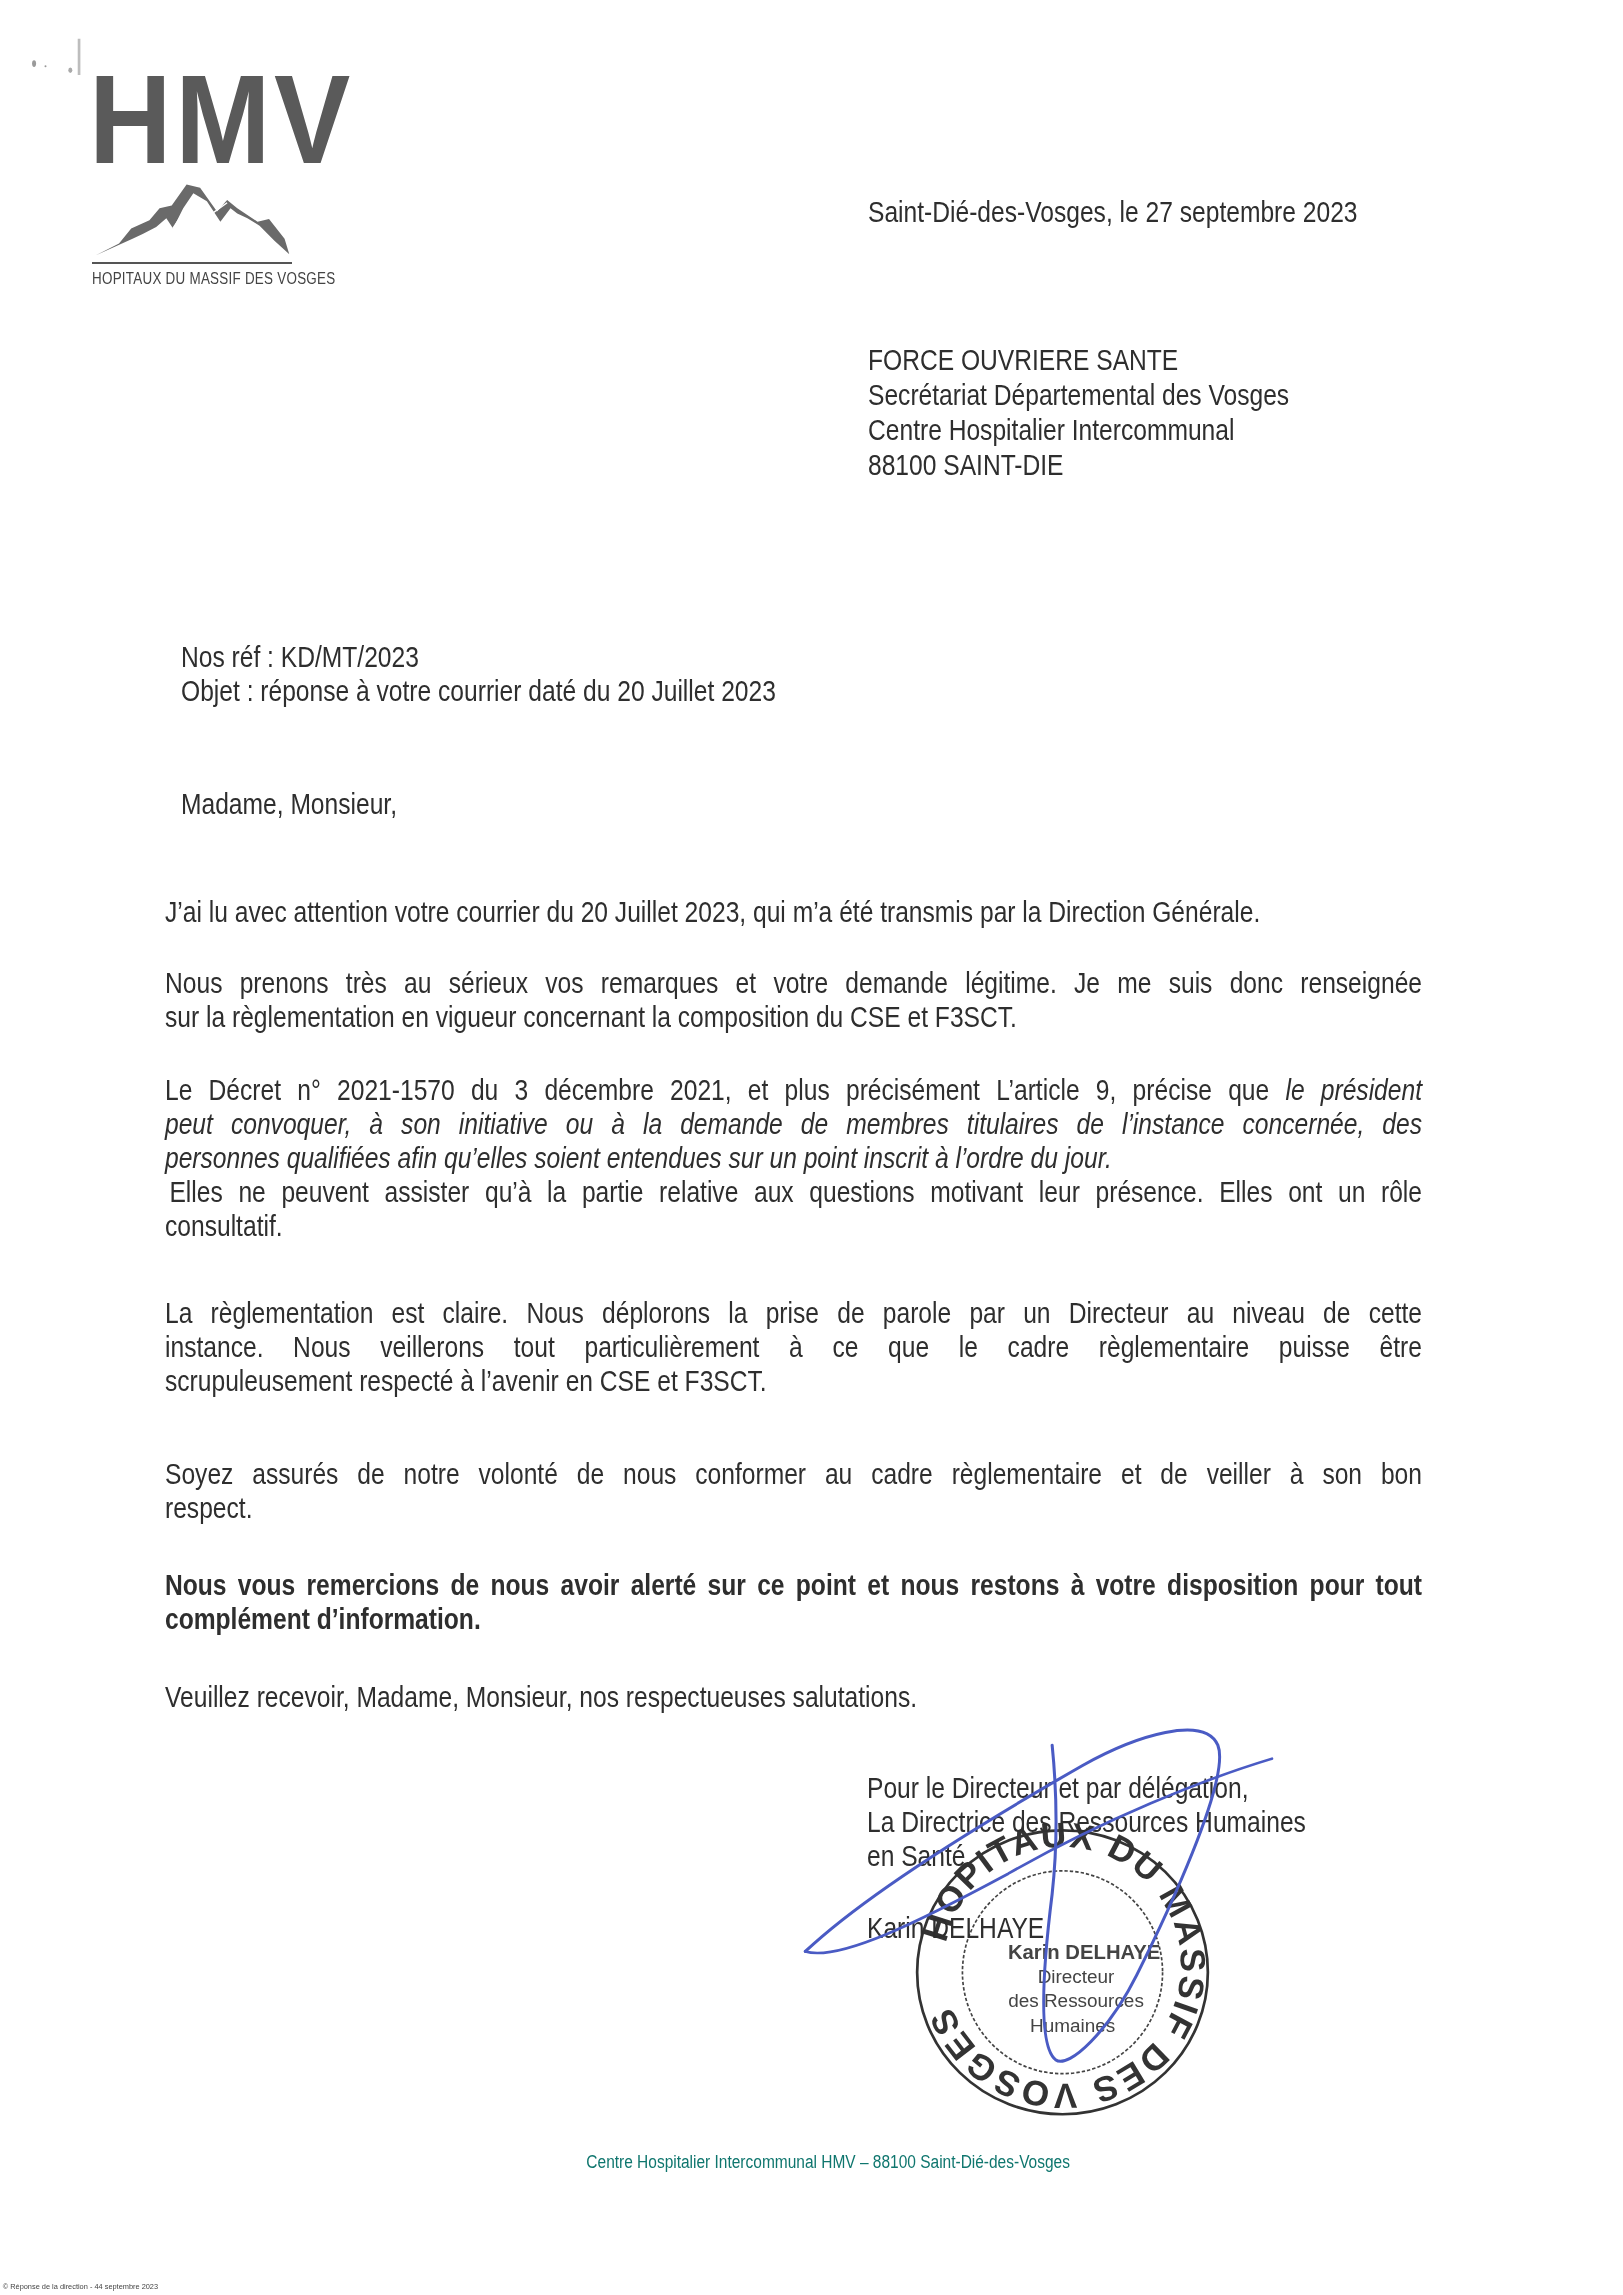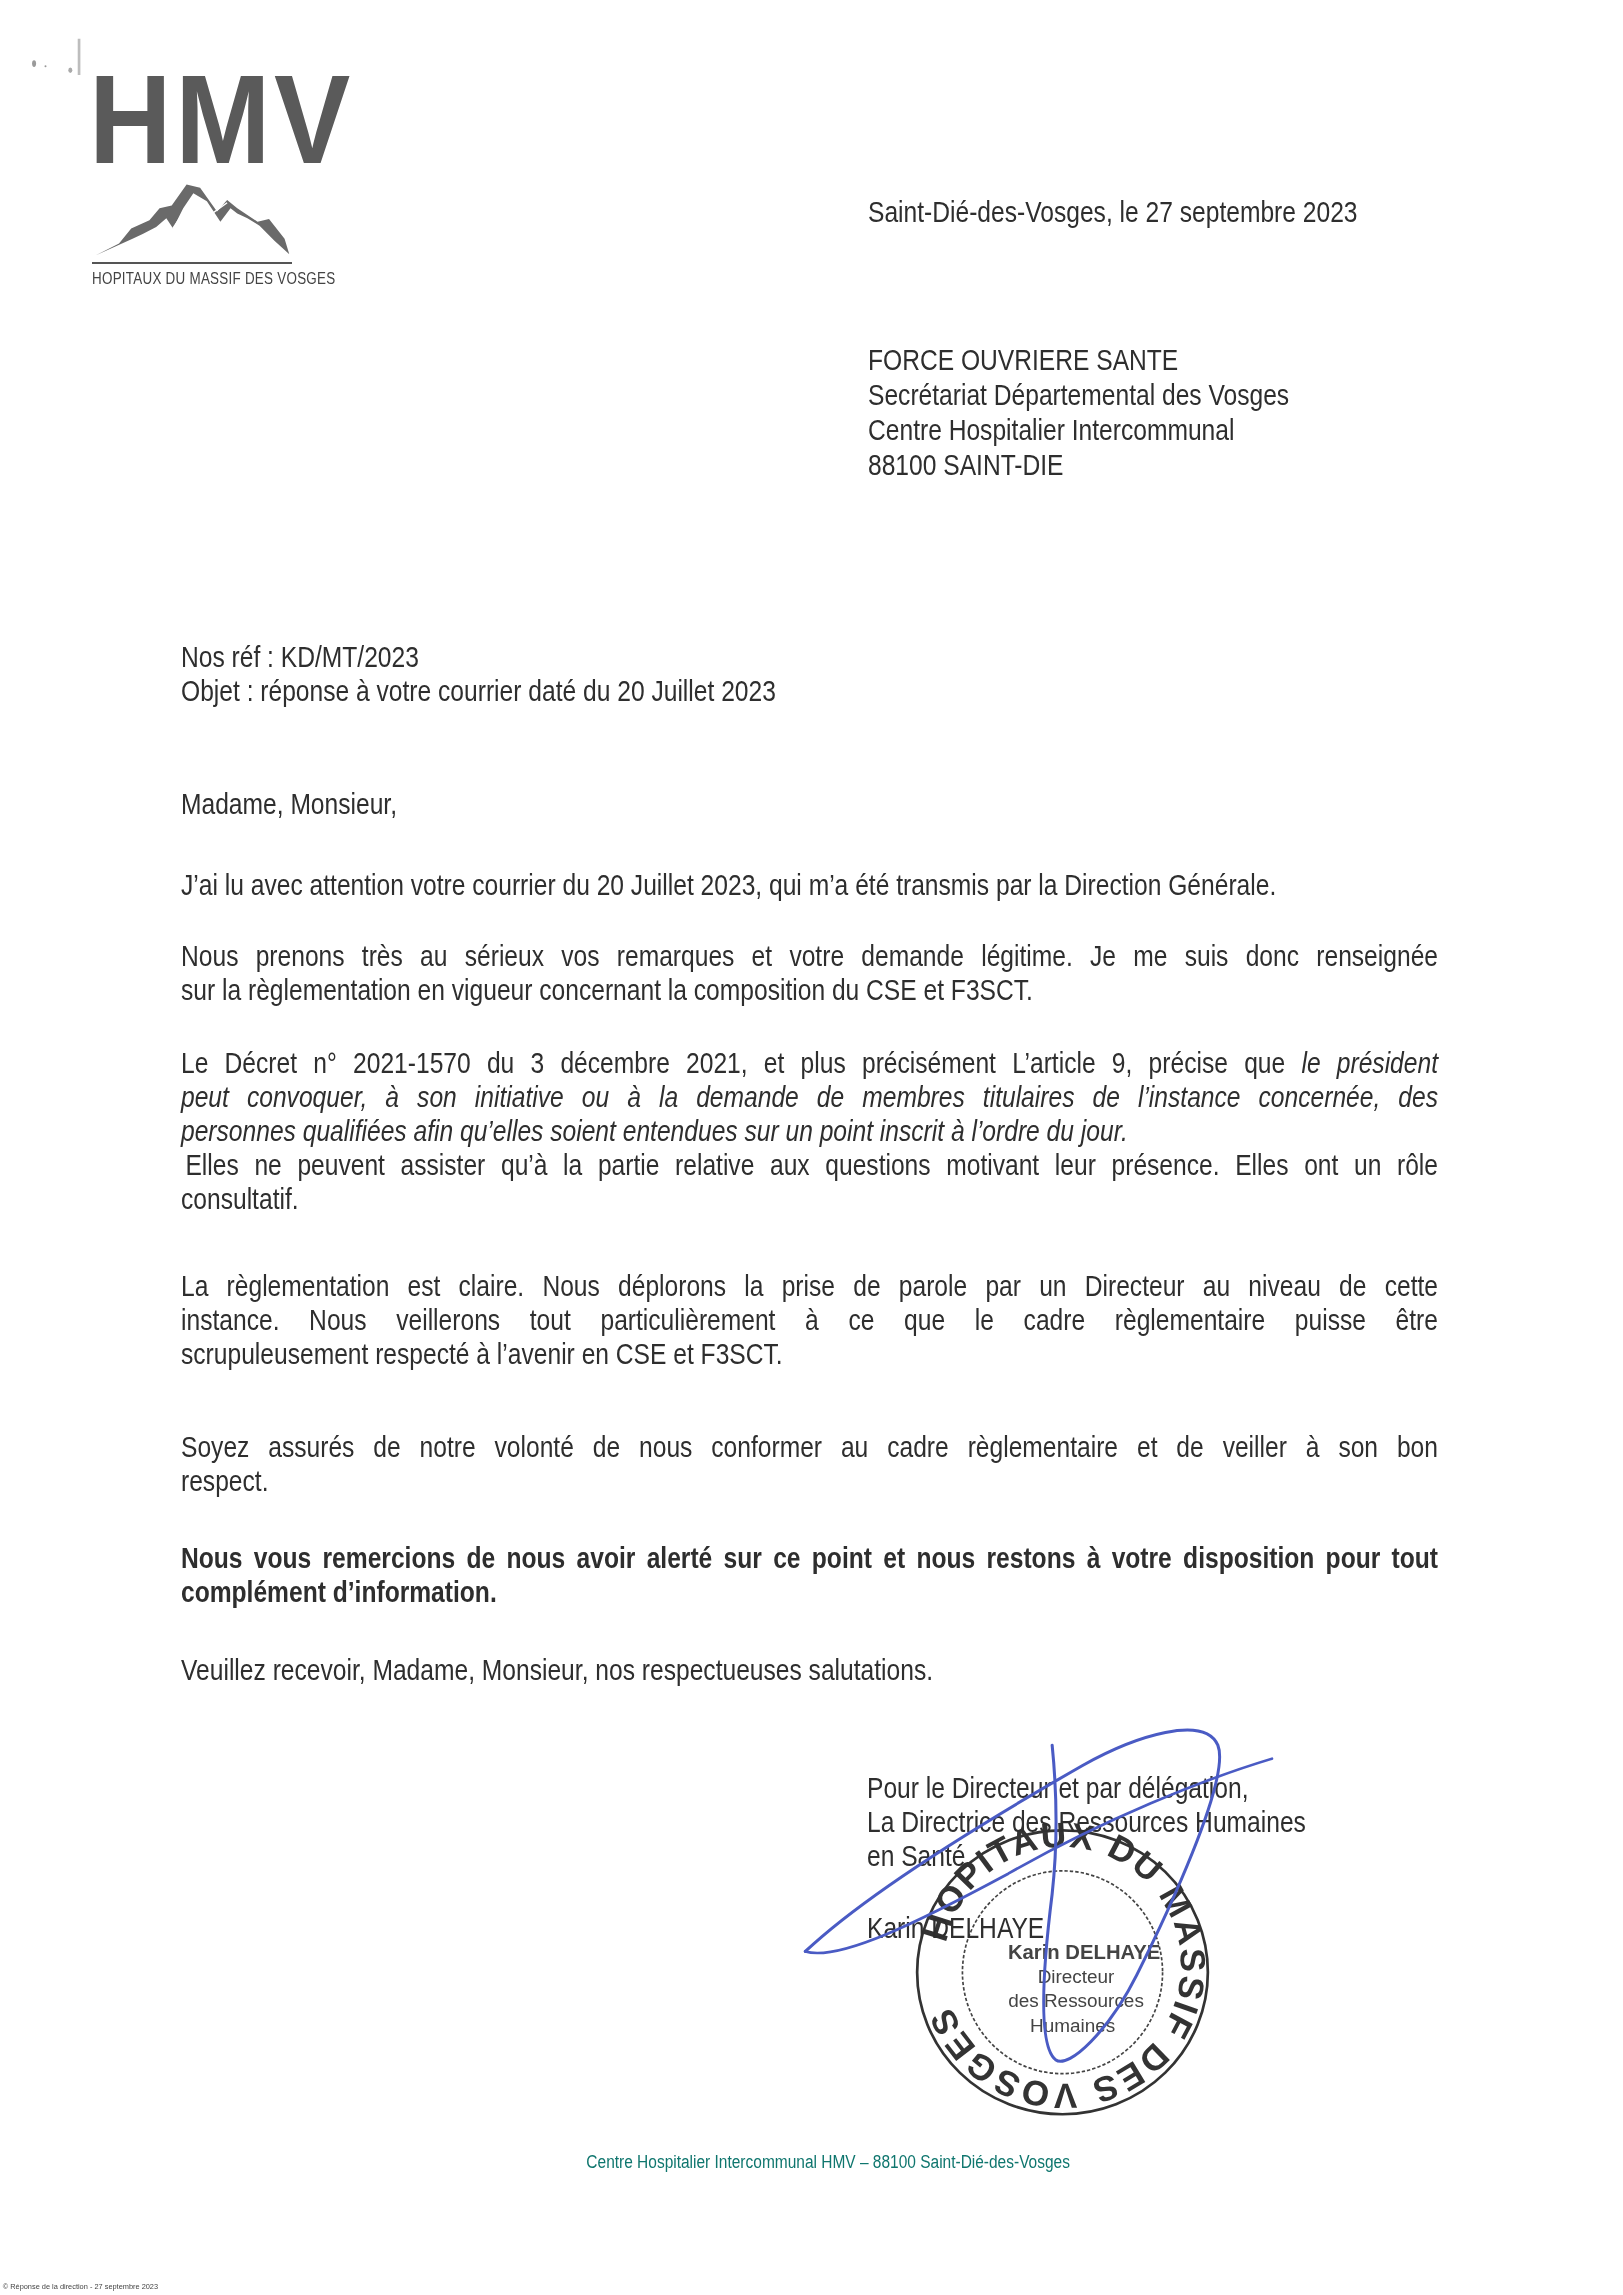--- a/index.html
+++ b/index.html
@@ -25,21 +25,21 @@
   #date-line { left: 868px; top: 195px; }
   #recipient { left: 868px; top: 342px; }
   #recipient div { line-height: 35px; }
 
   
   #refs { left: 181px; top: 640px; }
   #refs div { line-height: 34px; }
   #salutation { left: 181px; top: 787px; }
 
   
-  .para { left: 181px; width: 1257px; }
+  .para { left: 165px; width: 1257px; margin-top: 27px; }
   .para .inner { width: calc(1257px / 0.82); transform-origin: 0 0; transform: scaleX(0.82); text-align: justify; font-size: 30px; line-height: 34px; color: #2e2e2e; }
   .para .line { display: block; text-align: justify; text-align-last: justify; white-space: nowrap; }
   .para .line.end { text-align-last: left; }
   .para .line.indent { padding-left: 5.4px; }
   em { font-style: italic; }
 
   #p1 { top: 868px; }
   #p2 { top: 939px; }
   #p3 { top: 1046px; }
   #p4 { top: 1269px; }
@@ -171,14 +171,14 @@
 
 <svg id="signature" class="abs" viewBox="0 0 760 560">
   <path d="M 30 345 C 120 260, 300 150, 440 70 C 520 25, 620 -5, 640 40 C 660 90, 560 300, 520 380 C 480 460, 420 520, 400 505 C 375 485, 380 380, 395 260 C 405 170, 400 90, 395 40" fill="none" stroke="#4a5bc4" stroke-width="4.5" stroke-linecap="round"></path>
   <path d="M 30 345 C 80 360, 200 300, 330 230 C 470 150, 620 90, 720 60" fill="none" stroke="#4a5bc4" stroke-width="4" stroke-linecap="round"></path>
 </svg>
 
 <div id="footer" class="abs">
   <div><span class="f">Centre Hospitalier Intercommunal HMV – 88100 Saint-Dié-des-Vosges</span></div>
 </div>
 
-<div id="caption" class="abs">© Réponse de la direction - 27 septembre 2023</div>
+<div id="caption" class="abs">© Réponse de la direction - 44 septembre 2023</div>
 
 
 </body></html>

